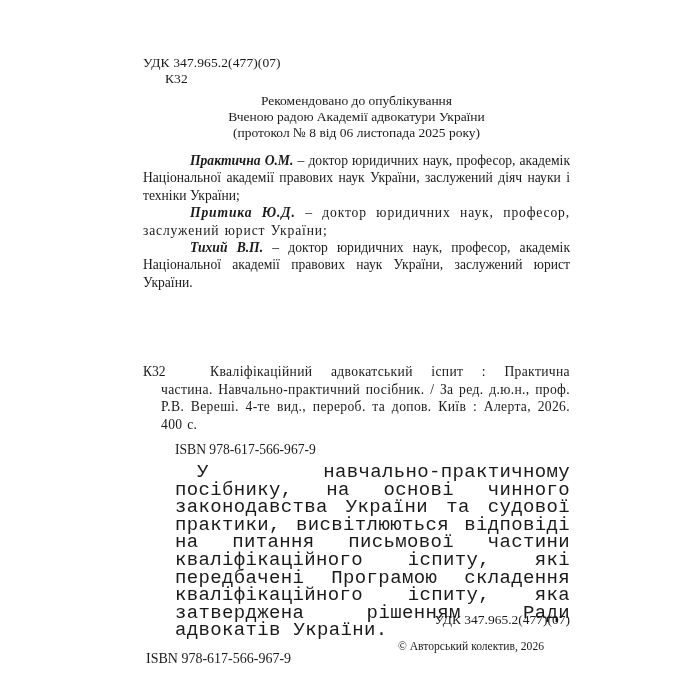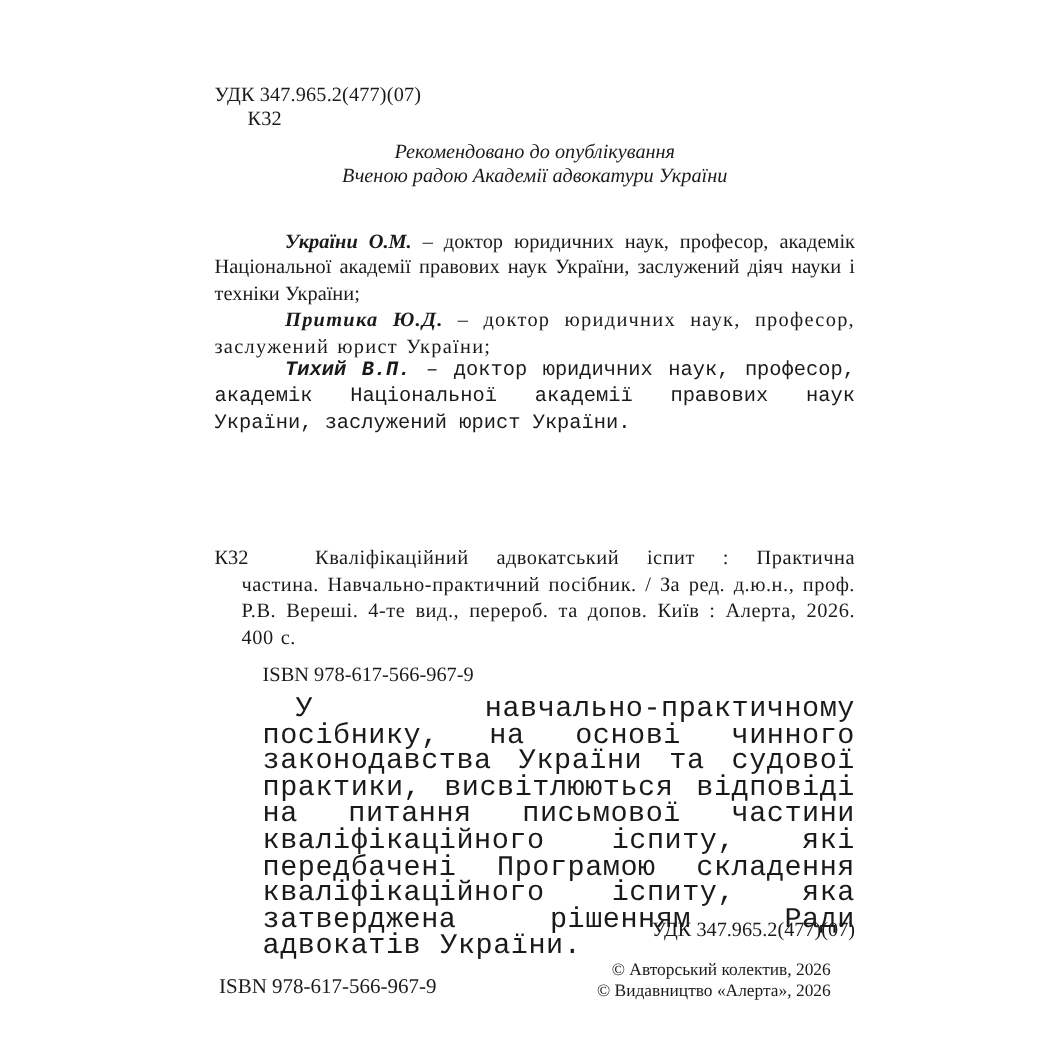--- a/index.html
+++ b/index.html
@@ -42,21 +42,20 @@
   .udc-top .cls {
     display: block;
     margin-left: 22px;
   }
 
   .recommend {
     left: 143px;
     top: 93px;
     width: 427px;
     text-align: center;
-    font-style: italic;
     font-size: 13.5px;
     line-height: 16.2px;
   }
   .recommend div { white-space: nowrap; }
 
   .reviewers {
     left: 143px;
     top: 152px;
     width: 427px;
     font-size: 13.6px;
@@ -66,21 +65,21 @@
   .reviewers .heading {
     font-weight: bold;
     text-indent: 47px;
     margin-bottom: 0px;
   }
   .reviewers p {
     margin: 0;
     text-indent: 47px;
     text-align: justify;
   }
-  .reviewers p:last-child { text-align-last: left; font-family: Liberation Mono, monospace; }
+  .reviewers p:last-child { text-align-last: left; }
   .rev-name {
     font-weight: bold;
     font-style: italic;
   }
   .spaced-1 { letter-spacing: 0.85px; word-spacing: 1.2px; font-family: Liberation Serif, serif; }
   .spaced-2 { letter-spacing: 0.35px; word-spacing: 1.0px; margin-left: 18px; }
 
   
   .biblio {
     left: 143px;
@@ -157,25 +156,26 @@
 <div class="page">
 
   <div class="block udc-top">
     <span>УДК 347.965.2(477)(07)</span>
     <span class="cls">К32</span>
   </div>
 
   <div class="block recommend">
     <div>Рекомендовано до опублікування</div>
     <div>Вченою радою Академії адвокатури України</div>
+    <div>(протокол № 8 від 06 листопада 2025 року)</div>
   </div>
 
   <div class="block reviewers">
 
-    <p><span class="rev-name">України О.М.</span><span> – доктор юридичних наук, професор, академік Національної академії правових наук України, заслужений діяч науки і техніки України;</span></p>
+    <p><span class="rev-name">Практична О.М.</span><span> – доктор юридичних наук, професор, академік Національної академії правових наук України, заслужений діяч науки і техніки України;</span></p>
 
     <p class="spaced-1"><span class="rev-name">Притика Ю.Д.</span><span> – доктор юридичних наук, професор, заслужений юрист України;</span></p>
 
     <p><span class="rev-name">Тихий В.П.</span><span> – доктор юридичних наук, професор, академік Національної академії правових наук України, заслужений юрист України.</span></p>
   </div>
 
   <div class="block biblio">
     <span class="bib-code">К32</span>
     <span class="bib-text spaced-2">Кваліфікаційний адвокатський іспит : Практична частина. Навчально-практичний посібник. / За ред. д.ю.н., проф. Р.В. Вереші. 4-те вид., перероб. та допов.  Київ : Алерта, 2026. 400 с.</span>
   </div>
@@ -185,16 +185,15 @@
   <div class="block annotation">
     <p class="spaced-2">У навчально-практичному посібнику, на основі чинного законодавства України та судової практики, висвітлюються відповіді на питання письмової частини кваліфікаційного іспиту, які передбачені Програмою складення кваліфікаційного іспиту, яка затверджена рішенням Ради адвокатів України.</p>
   </div>
 
   <div class="block udc-bottom">УДК 347.965.2(477)(07)</div>
 
   <div class="block isbn-footer">ISBN  978-617-566-967-9</div>
 
   <div class="block copyright">
     <div>© Авторський колектив, 2026</div>
-    <div>© Видавництво «Алерта», 2026</div>
   </div>
 
 </div>
 
 </body></html>

